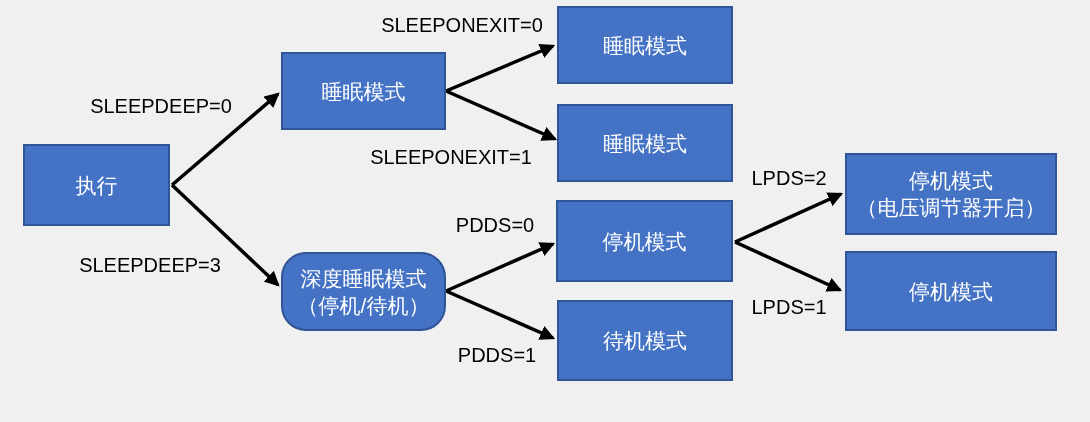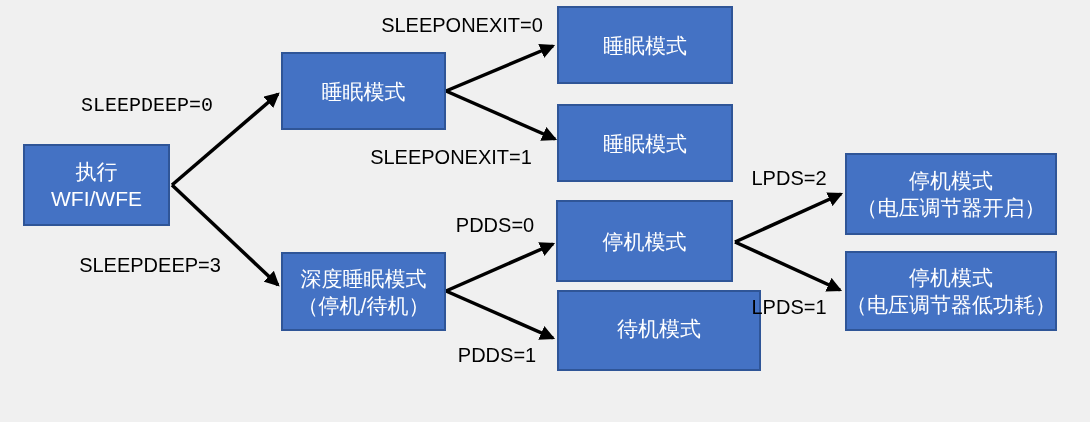--- a/index.html
+++ b/index.html
@@ -65,52 +65,50 @@
         <line x1="446" y1="91" x2="555" y2="139" stroke="#000000" stroke-width="3.5" marker-end="url(#ah)"></line>
         <line x1="446" y1="291" x2="553" y2="244" stroke="#000000" stroke-width="3.5" marker-end="url(#ah)"></line>
         <line x1="446" y1="291" x2="553" y2="338" stroke="#000000" stroke-width="3.5" marker-end="url(#ah)"></line>
         <line x1="735" y1="242" x2="841" y2="194" stroke="#000000" stroke-width="3.5" marker-end="url(#ah)"></line>
         <line x1="735" y1="242" x2="840" y2="290" stroke="#000000" stroke-width="3.5" marker-end="url(#ah)"></line>
       </g>
   </svg>
   <div id="node-layer">
       <div class="node" style="left: 23px; top: 144px; width: 147px; height: 82px;">
         <div class="node-line">执行</div>
-        <div class="node-line">WFI/WFE</div>
       </div>
       <div class="node" style="left: 281px; top: 52px; width: 165px; height: 78px;">
         <div class="node-line">睡眠模式</div>
       </div>
       <div class="node" style="left: 557px; top: 6px; width: 176px; height: 78px;">
         <div class="node-line">睡眠模式</div>
       </div>
       <div class="node" style="left: 557px; top: 104px; width: 176px; height: 78px;">
         <div class="node-line">睡眠模式</div>
       </div>
-      <div class="node" style="left: 281px; top: 252px; width: 165px; height: 79px;">
+      <div class="node" style="left: 281px; top: 252px; width: 165px; height: 79px; border-radius: 25px;">
         <div class="node-line">深度睡眠模式</div>
         <div class="node-line">（停机/待机）</div>
       </div>
       <div class="node" style="left: 556px; top: 200px; width: 177px; height: 82px;">
         <div class="node-line">停机模式</div>
       </div>
-      <div class="node" style="left: 557px; top: 290px; width: 204px; height: 81px; font-family: Liberation Mono, monospace;">
+      <div class="node" style="left: 557px; top: 300px; width: 176px; height: 81px;">
         <div class="node-line">待机模式</div>
       </div>
       <div class="node" style="left: 845px; top: 153px; width: 212px; height: 82px;">
         <div class="node-line">停机模式</div>
         <div class="node-line">（电压调节器开启）</div>
       </div>
       <div class="node" style="left: 845px; top: 251px; width: 212px; height: 80px;">
         <div class="node-line">停机模式</div>
-        <div class="node-line">（电压调节器低功耗）</div>
       </div>
     </div>
   <div id="label-layer">
-      <div class="edge-label" style="left: 147px; top: 106px; font-family: Liberation Mono, monospace;">SLEEPDEEP=0</div>
+      <div class="edge-label" style="left: 161px; top: 106px;">SLEEPDEEP=0</div>
       <div class="edge-label" style="left: 150px; top: 265px;">SLEEPDEEP=3</div>
       <div class="edge-label" style="left: 454px; top: 25px; margin-left: 8px;">SLEEPONEXIT=0</div>
       <div class="edge-label" style="left: 451px; top: 157px;">SLEEPONEXIT=1</div>
       <div class="edge-label" style="left: 495px; top: 225px;">PDDS=0</div>
       <div class="edge-label" style="left: 497px; top: 355px;">PDDS=1</div>
       <div class="edge-label" style="left: 789px; top: 178px;">LPDS=2</div>
       <div class="edge-label" style="left: 789px; top: 307px;">LPDS=1</div>
     </div>
 </div>
 

